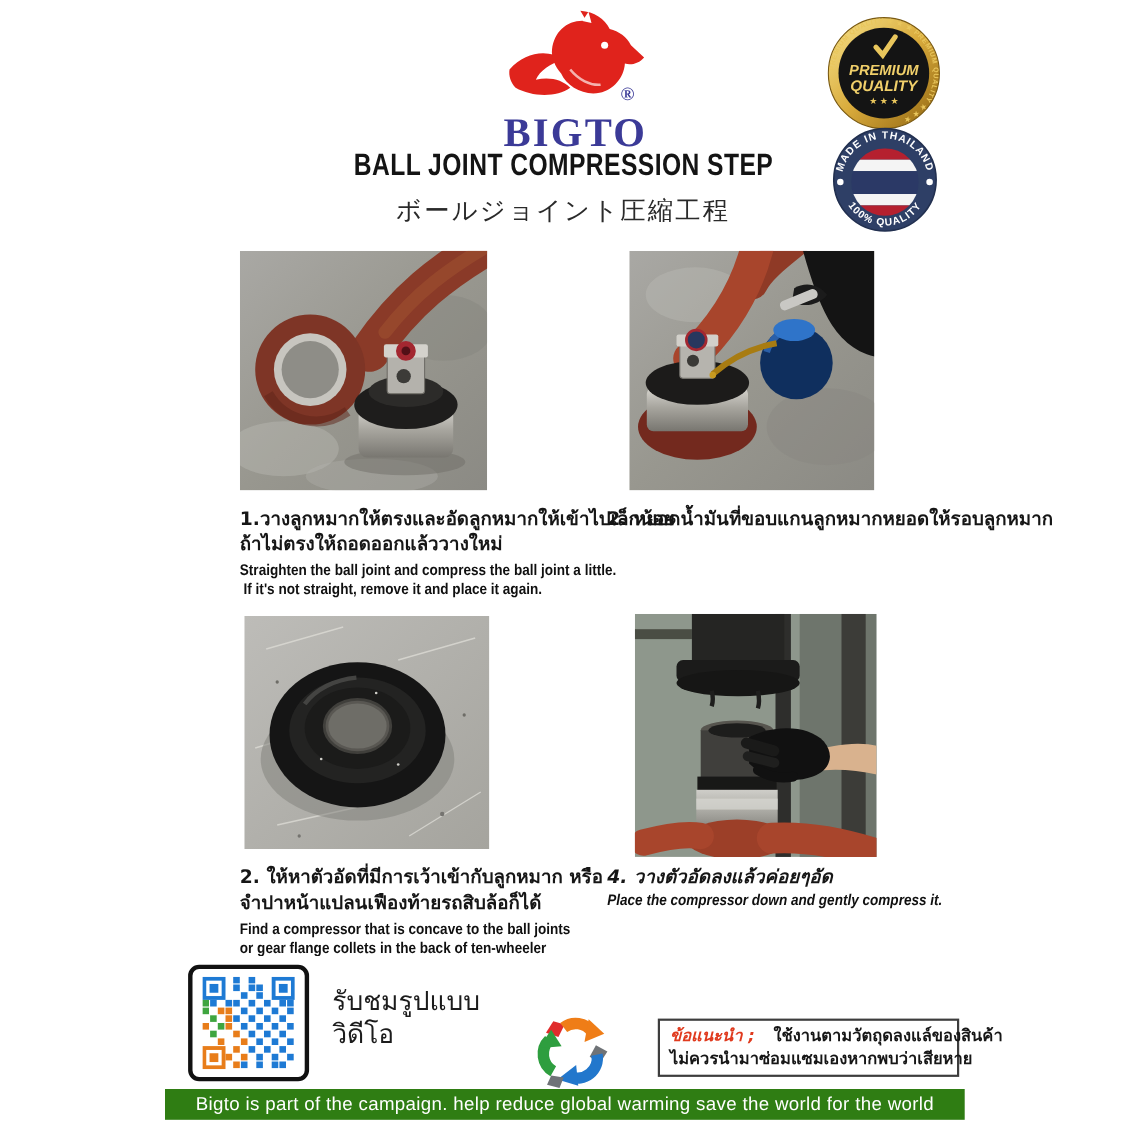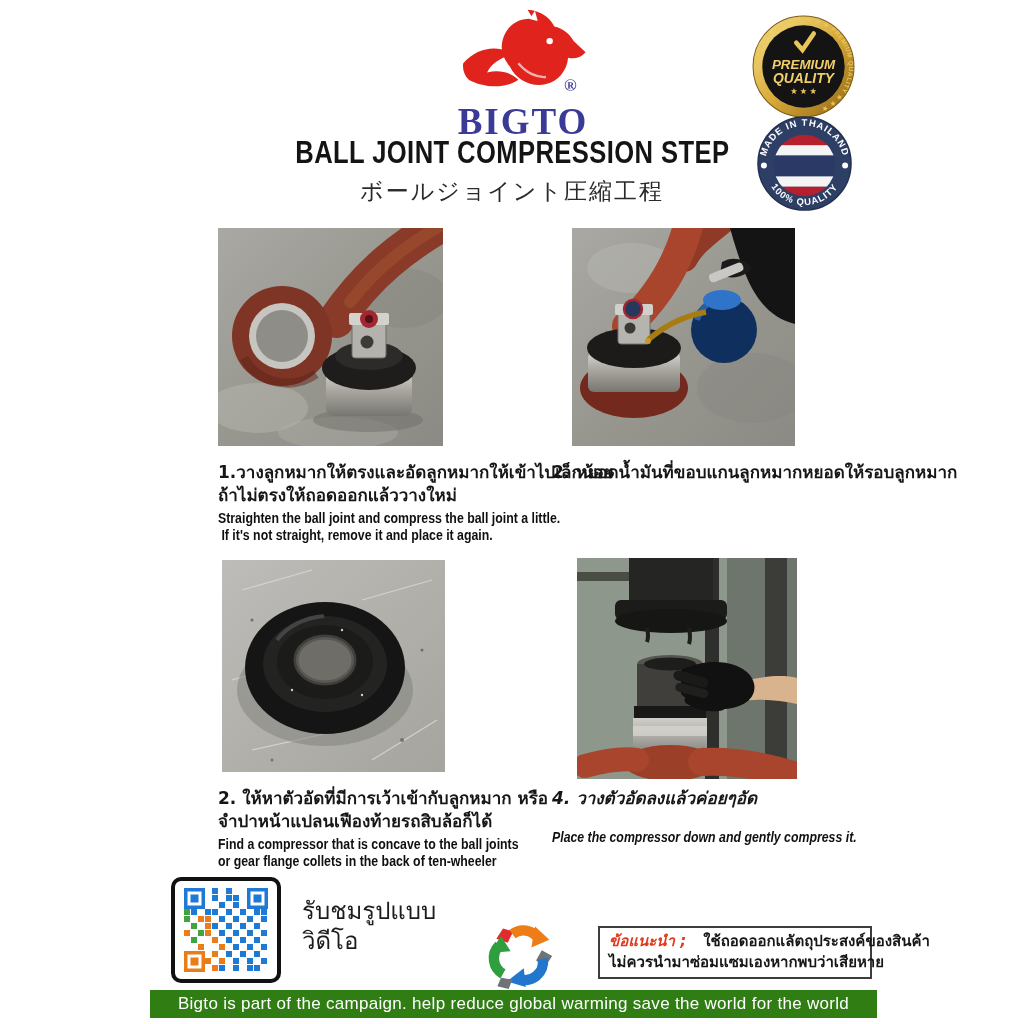--- a/index.html
+++ b/index.html
@@ -8,21 +8,21 @@
 
   
   .logo-block{position:absolute;left:423px;top:8px;width:200px;height:128px;}
   .logo-block svg{display:block;margin:0 auto;}
   .reg-mark{position:absolute;left:141px;top:68px;font-family:"Liberation Serif",serif;
             font-weight:700;font-size:17px;color:#3b3a97;}
   .wordmark{position:absolute;left:0;top:92px;width:200px;text-align:center;
             font-family:"Liberation Serif",serif;font-weight:700;font-size:37px;
             letter-spacing:2px;color:#3b3a97;}
   .title{position:absolute;left:0;top:134px;width:1024px;margin:0;text-align:center;
-         font-size:32px;font-weight:700;color:#141414;}
+         font-size:28px;font-weight:700;color:#141414;}
   .cond{display:inline-block;transform:scaleX(.8);transform-origin:center;white-space:nowrap;letter-spacing:.5px;}
   .subtitle-jp{position:absolute;left:0;top:176px;width:1024px;text-align:center;
                font-size:23px;letter-spacing:2px;color:#2a2a2a;font-family:"DejaVu Sans",sans-serif;}
 
   .badge{position:absolute;}
   .badge-premium{left:752px;top:15px;}
   .badge-thailand{left:755px;top:114px;}
 
   
   .photo{position:absolute;overflow:hidden;}
@@ -37,21 +37,21 @@
   .cap-1{left:218px;top:461px;width:330px;}
   .cap-2{left:552px;top:461px;width:340px;}
   .cap-3{left:218px;top:787px;width:330px;}
   .cap-4{left:552px;top:787px;width:340px;font-style:italic;}
   .thai{font-family:"DejaVu Sans",sans-serif;font-weight:700;font-size:17px;
         line-height:23px;color:#161616;white-space:nowrap;}
   .eng{display:block;transform:scaleX(.88);transform-origin:left center;
        font-weight:700;font-size:14px;line-height:16.5px;color:#101010;white-space:pre;}
   .eng-block{margin-top:3px;}
   .cap-2 .eng-block{margin-top:18px;}
-  .cap-4 .eng-block{margin-top:19px;}
+  .cap-4 .eng-block{margin-top:0;}
 
   
   .qr-box{position:absolute;left:171px;top:877px;width:102px;height:98px;
           border:4px solid #111;border-radius:10px;background:#fff;
           display:flex;align-items:center;justify-content:center;}
   .qr-caption{position:absolute;left:302px;top:898px;font-family:Liberation Mono, monospace;
               font-size:24px;line-height:30px;color:#1c1c1c;}
   .recycle{position:absolute;left:482px;top:919px;}
   .advice-box{position:absolute;left:598px;top:926px;width:274px;box-sizing:border-box;
               border:2px solid #3d3d3d;background:#fff;padding:3px 9px 4px 9px;}
@@ -383,21 +383,21 @@
       <path d="M64,42 A19,19 0 0 1 38,63" stroke="#2277cc" stroke-width="11" fill="none"></path>
       <polygon points="44,52 46,72 26,66" fill="#2277cc"></polygon>
       <polygon points="20,62 32,64 28,74 16,71" fill="#6f7377"></polygon>
       <path d="M22,58 A19,19 0 0 1 18,28" stroke="#2e9e3f" stroke-width="11" fill="none"></path>
       <polygon points="8,36 20,18 30,34" fill="#2e9e3f"></polygon>
     </svg>
   </div>
 
   <div class="advice-box">
     <div class="advice-line">
-      <span class="advice-label">ข้อแนะนำ ;</span><span>ใช้ถอดออกแลัตถุประสงค์ของสินค้า</span>
+      <span class="advice-label">ข้อแนะนำ ;</span><span>ใช้งานตามวัตถุดลงแล์ของสินค้า</span>
     </div>
     <div class="advice-line">ไม่ควรนำมาซ่อมแซมเองหากพบว่าเสียหาย</div>
   </div>
 
   <div class="footer">
     <span>Bigto is part of the campaign. help reduce global warming save the world for the world</span>
   </div>
 
 </div>
 

